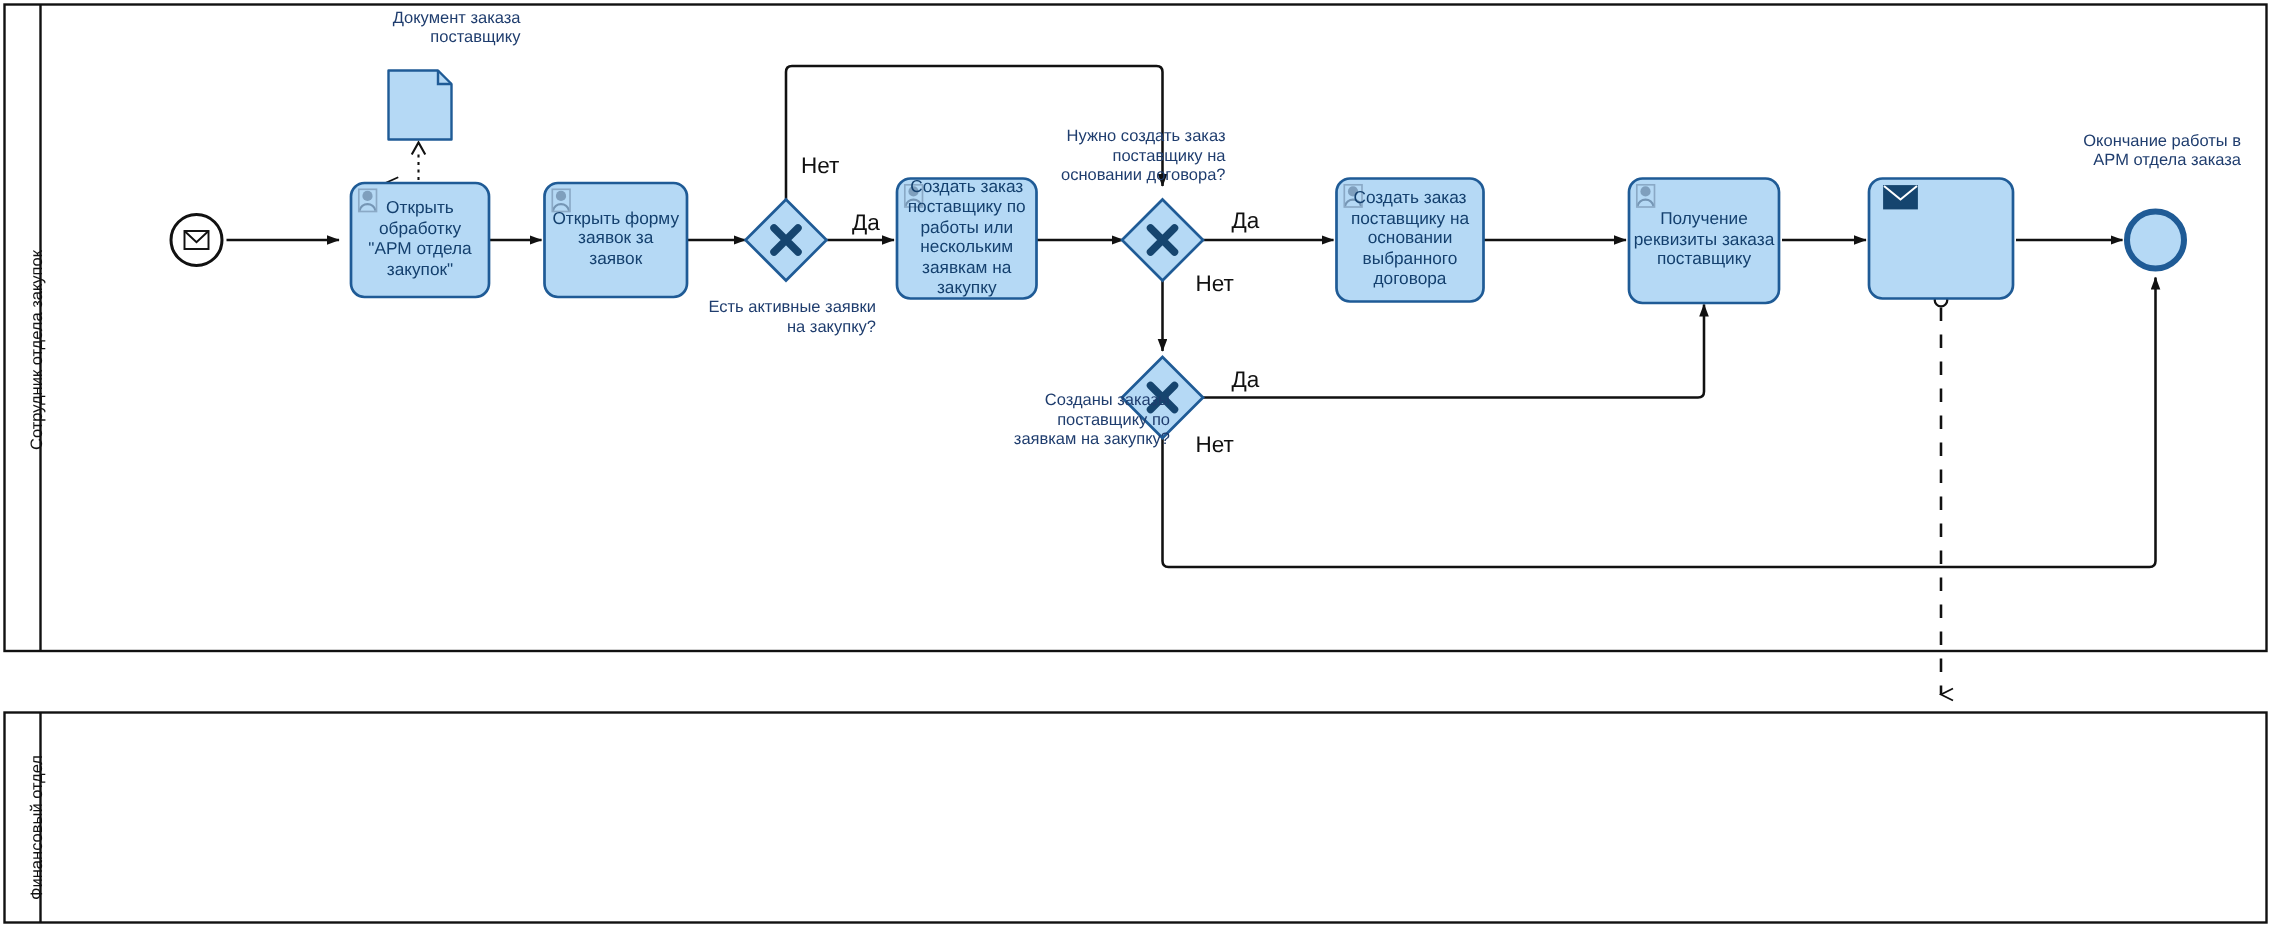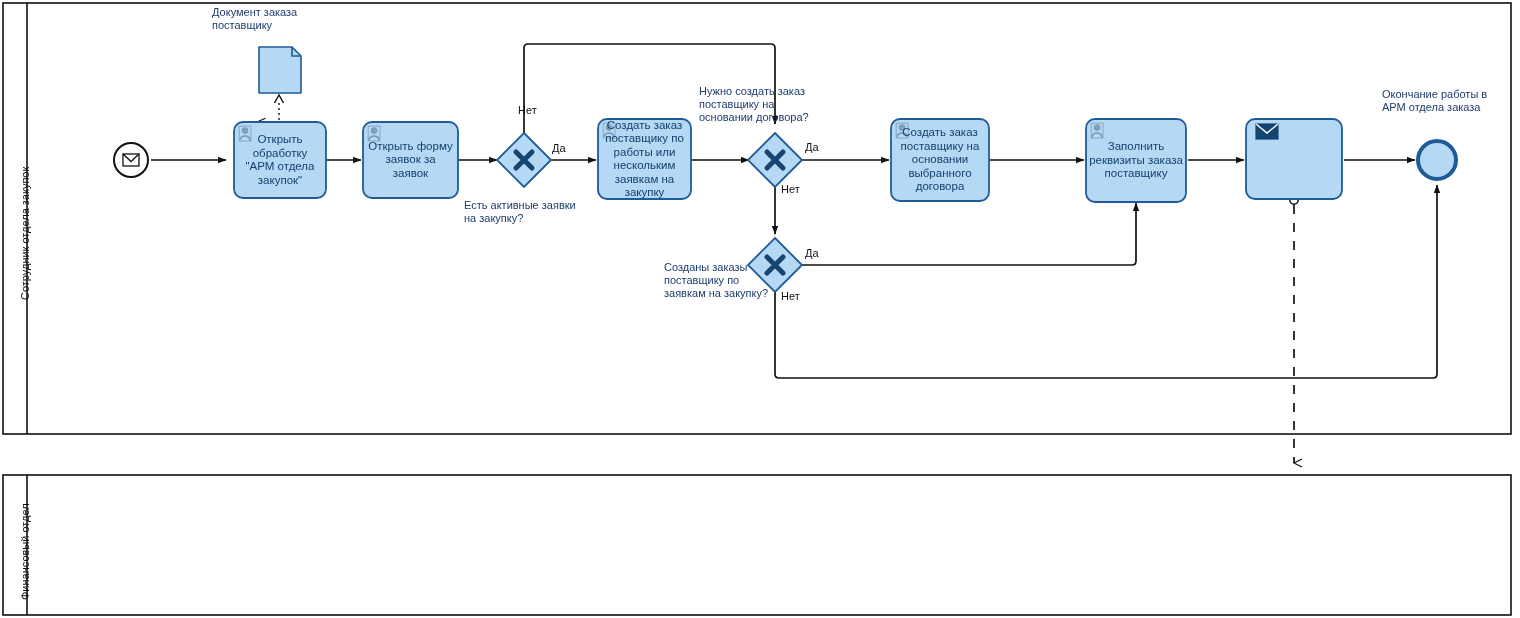--- a/index.html
+++ b/index.html
@@ -1,20 +1,20 @@
 <!DOCTYPE html>
 <html><head>
 <meta charset="utf-8">
 <style>
   html,body{margin:0;padding:0;background:#ffffff;}
   body{font-family:"Liberation Sans",sans-serif;}
   #canvas{position:relative;width:1520px;height:618px;background:#ffffff;overflow:hidden;}
   svg{position:absolute;left:0;top:0;}
-  .lbl{position:absolute;color:#1f3d6e;font-size:11px;line-height:13px;text-align:left;}
-  .lbl-blk{position:absolute;color:#111111;font-size:11px;line-height:13px;text-align:center;}
+  .lbl{position:absolute;color:#1f3d6e;font-size:11px;line-height:13px;text-align:right;}
+  .lbl-blk{position:absolute;color:#111111;font-size:15px;line-height:13px;text-align:center;margin-left:16px;}
   .tasklbl{position:absolute;color:#14406e;font-size:11.5px;line-height:13.5px;text-align:center;
            display:flex;align-items:center;justify-content:center;}
   .lanetxt{position:absolute;color:#111111;font-size:11px;white-space:nowrap;
            transform-origin:0 0;}
 </style>
 </head>
 <body>
 
 <div id="canvas">
 
@@ -160,21 +160,21 @@
 
   <div class="lbl" style="left:212px;top:6px;width:135px;">Документ заказа поставщику</div>
 
 
   <div class="lbl" style="left:1382px;top:88px;width:112px;">Окончание работы в АРМ отдела заказа</div>
 
   <div class="tasklbl" style="left:239px;top:126px;width:82px;height:68px;">Открыть обработку "АРМ отдела закупок"</div>
   <div class="tasklbl" style="left:368px;top:126px;width:85px;height:68px;">Открыть форму заявок за заявок</div>
   <div class="tasklbl" style="left:601px;top:122px;width:87px;height:74px;">Создать заказ поставщику по работы или нескольким заявкам на закупку</div>
   <div class="tasklbl" style="left:894px;top:122px;width:92px;height:76px;">Создать заказ поставщику на основании выбранного договора</div>
-  <div class="tasklbl" style="left:1089px;top:122px;width:94px;height:77px;">Заполнить реквизиты заказа поставщику</div>
+  <div class="tasklbl" style="left:1089px;top:122px;width:94px;height:77px;">Получение реквизиты заказа поставщику</div>
 
   <div class="lbl" style="left:464px;top:199px;width:120px;">Есть активные заявки на закупку?</div>
   <div class="lbl" style="left:678px;top:85px;width:118px;margin-left:21px;">Нужно создать заказ поставщику на основании договора?</div>
   <div class="lbl" style="left:664px;top:241px;width:116px;margin-top:20px;">Созданы заказы поставщику по заявкам на закупку?</div>
 
   <div class="lbl-blk" style="left:518px;top:104px;width:28px;text-align:left;">Нет</div>
   <div class="lbl-blk" style="left:552px;top:142px;width:28px;text-align:left;">Да</div>
   <div class="lbl-blk" style="left:805px;top:141px;width:28px;text-align:left;">Да</div>
   <div class="lbl-blk" style="left:781px;top:183px;width:28px;text-align:left;">Нет</div>
   <div class="lbl-blk" style="left:805px;top:247px;width:28px;text-align:left;">Да</div>

